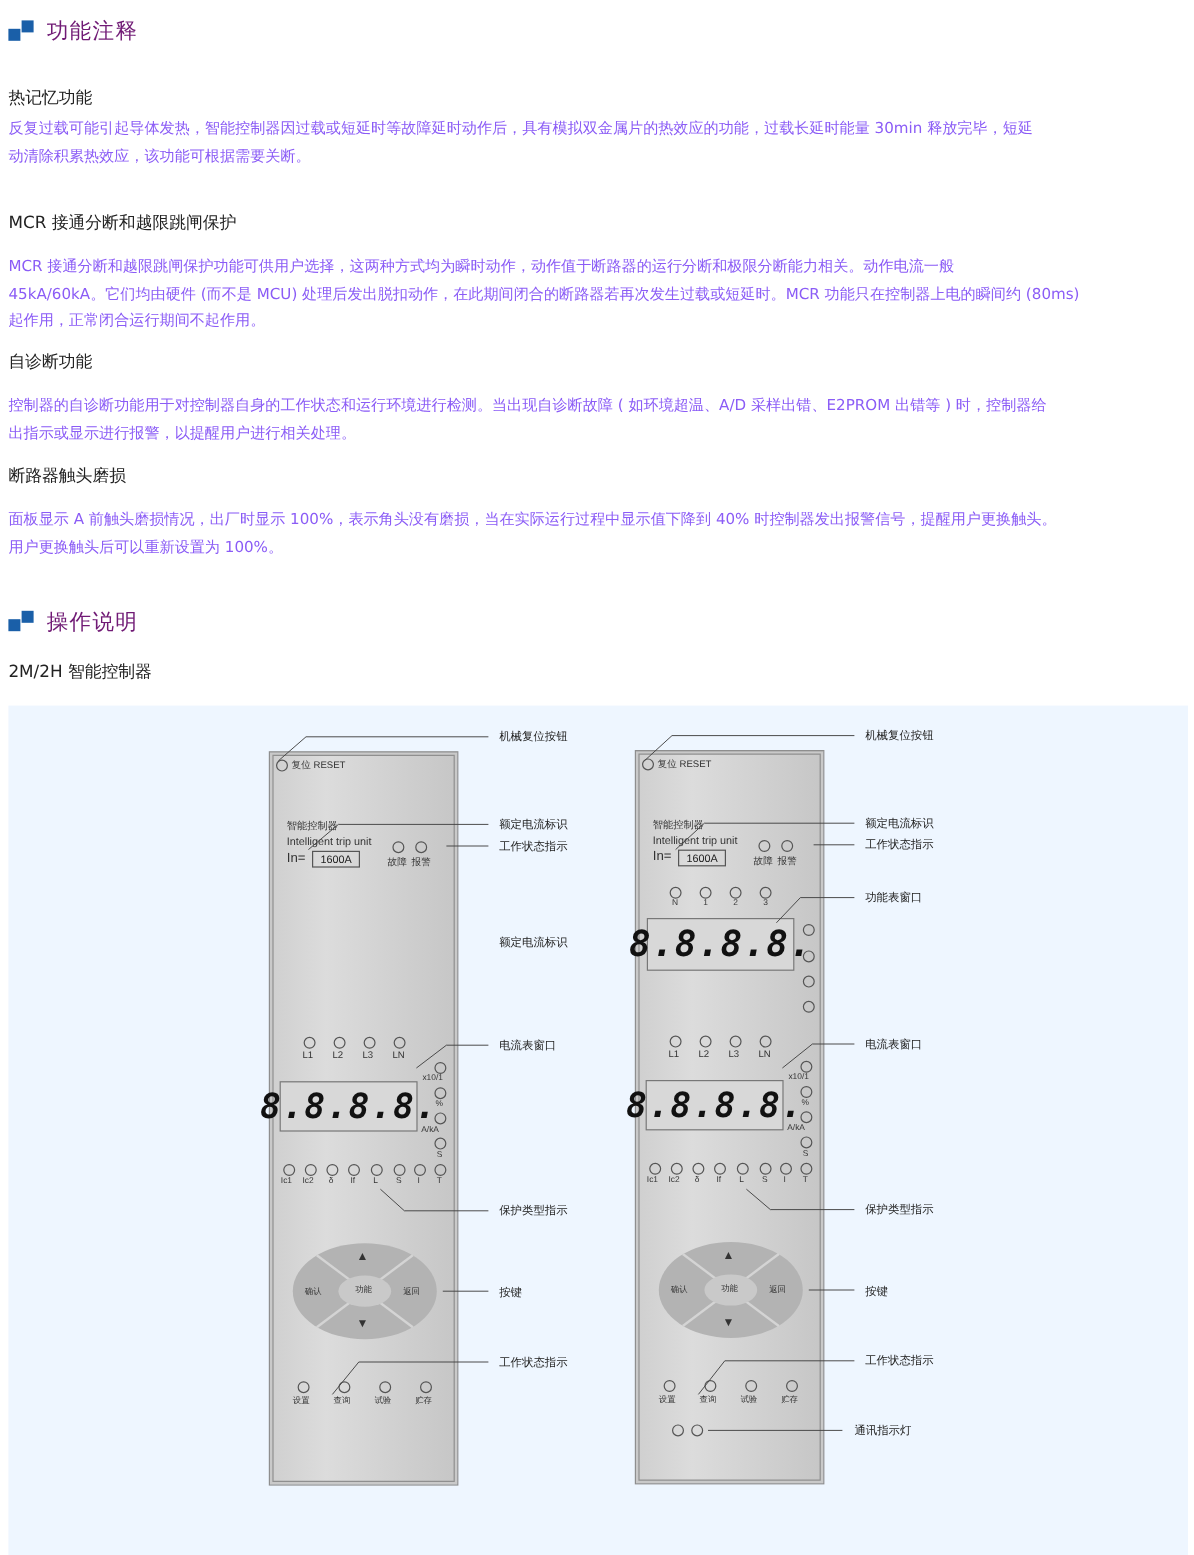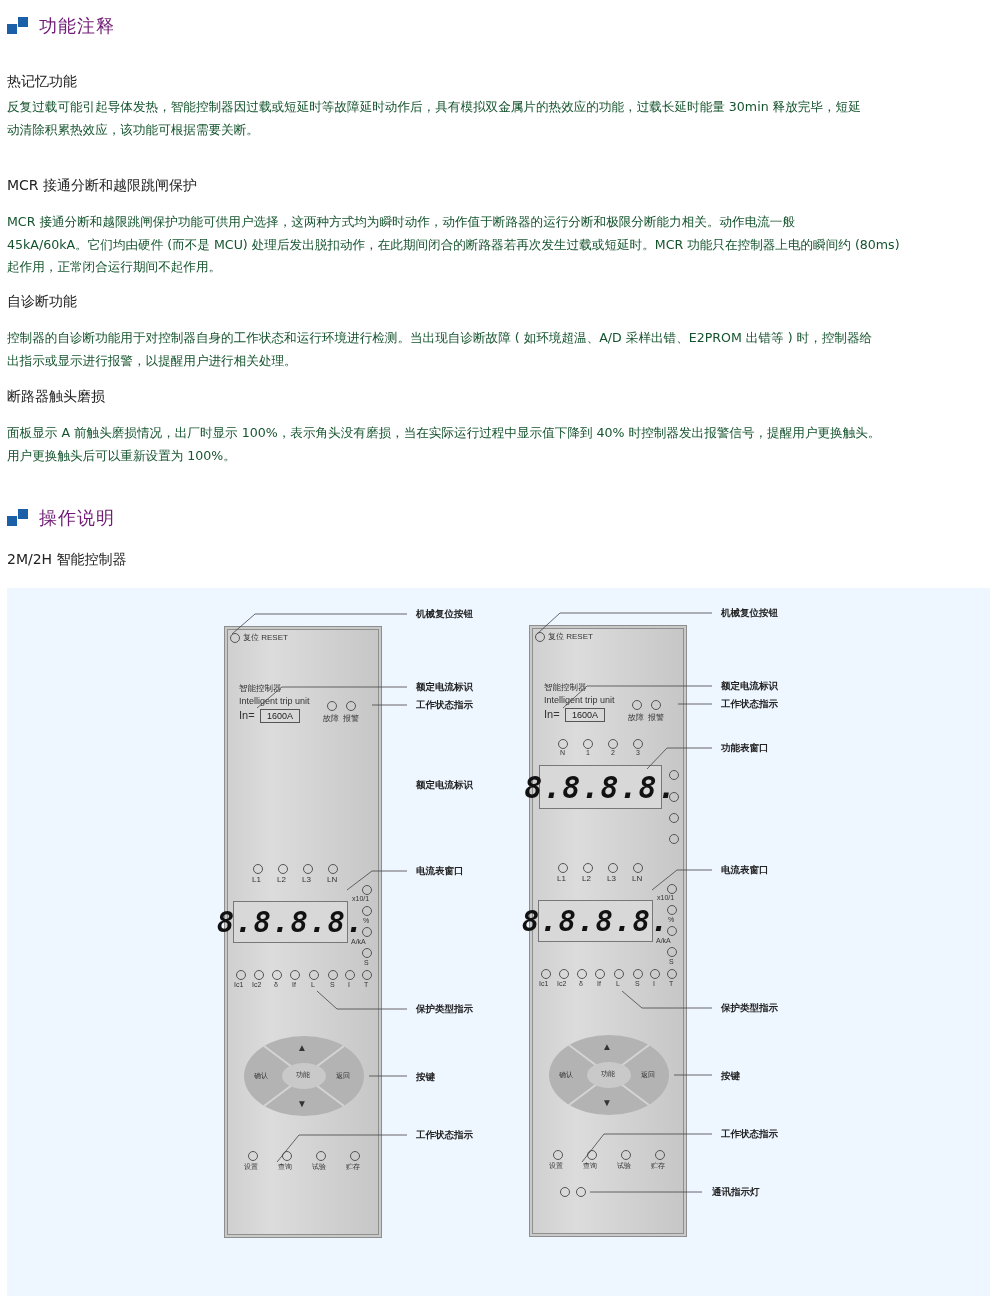--- a/index.html
+++ b/index.html
@@ -5,31 +5,31 @@
   html, body { margin:0; padding:0; background:#ffffff; }
   body { width:995px; height:1296px; position:relative; overflow:hidden;
          font-family:"DejaVu Sans", "Liberation Sans", sans-serif; color:#333; }
   .sec-title { position:absolute; left:7px; display:flex; align-items:center; }
   .sec-title .mark { position:relative; width:24px; height:18px; margin-right:8px; }
   .sec-title .mark i { position:absolute; background:#1a5fa8; display:block; }
   .sec-title .mark .a { left:0; top:7px; width:10px; height:10px; }
   .sec-title .mark .b { left:11px; top:0; width:10px; height:10px; }
   .sec-title span.t { font-size:18px; color:#701a75; letter-spacing:1px; }
   .sub { position:absolute; left:7px; font-size:14px; color:#222; }
-  .para { position:absolute; left:7px; width:985px; font-size:12.6px; line-height:22.5px; color:#14532d; text-align:justify; }
+  .para { position:absolute; left:7px; width:985px; font-size:12.6px; line-height:22.5px; color:#8b5cf6; text-align:justify; }
   .figure { position:absolute; left:7px; top:588px; width:983px; height:708px; background:#eef6ff; }
   .panel { position:absolute; width:156px; height:610px; border:1px solid #8e8e8e;
            box-shadow: inset 0 0 0 2px #c9c9c9, inset 0 0 0 3px #8f8f8f;
            background:linear-gradient(90deg,#cfcfcf 0%,#dcdcdc 30%,#c6c6c6 100%); }
   .t8 { position:absolute; font-size:8px; color:#333; white-space:nowrap; font-family:"Liberation Sans", sans-serif; }
   .led { position:absolute; width:8px; height:8px; border:1px solid #555; border-radius:50%; background:transparent; }
   .lcd { position:absolute; background:#d8d8d8; border:1px solid #777; display:flex; align-items:center; justify-content:center;
          font-family:"DejaVu Sans Mono", monospace; font-style:italic; font-weight:bold; color:#111; letter-spacing:1px; }
   .in-box { position:absolute; border:1px solid #555; font-size:9px; padding:1px 6px; color:#222; font-family:"Liberation Sans", sans-serif; }
-  .callout { position:absolute; font-size:9.5px; color:#222; white-space:nowrap;font-weight:bold; }
+  .callout { position:absolute; font-size:9.5px; color:#222; white-space:nowrap; }
   svg.lines { position:absolute; left:0; top:0; overflow:visible; }
   .keypad { position:absolute; width:124px; height:84px; }
   .caption { position:absolute; font-size:15px; color:#222;margin-top:48px; }
 </style>
 </head>
 <body>
 
 <div class="sec-title" style="top:14px;">
   <div class="mark">
       <i class="a"></i>

